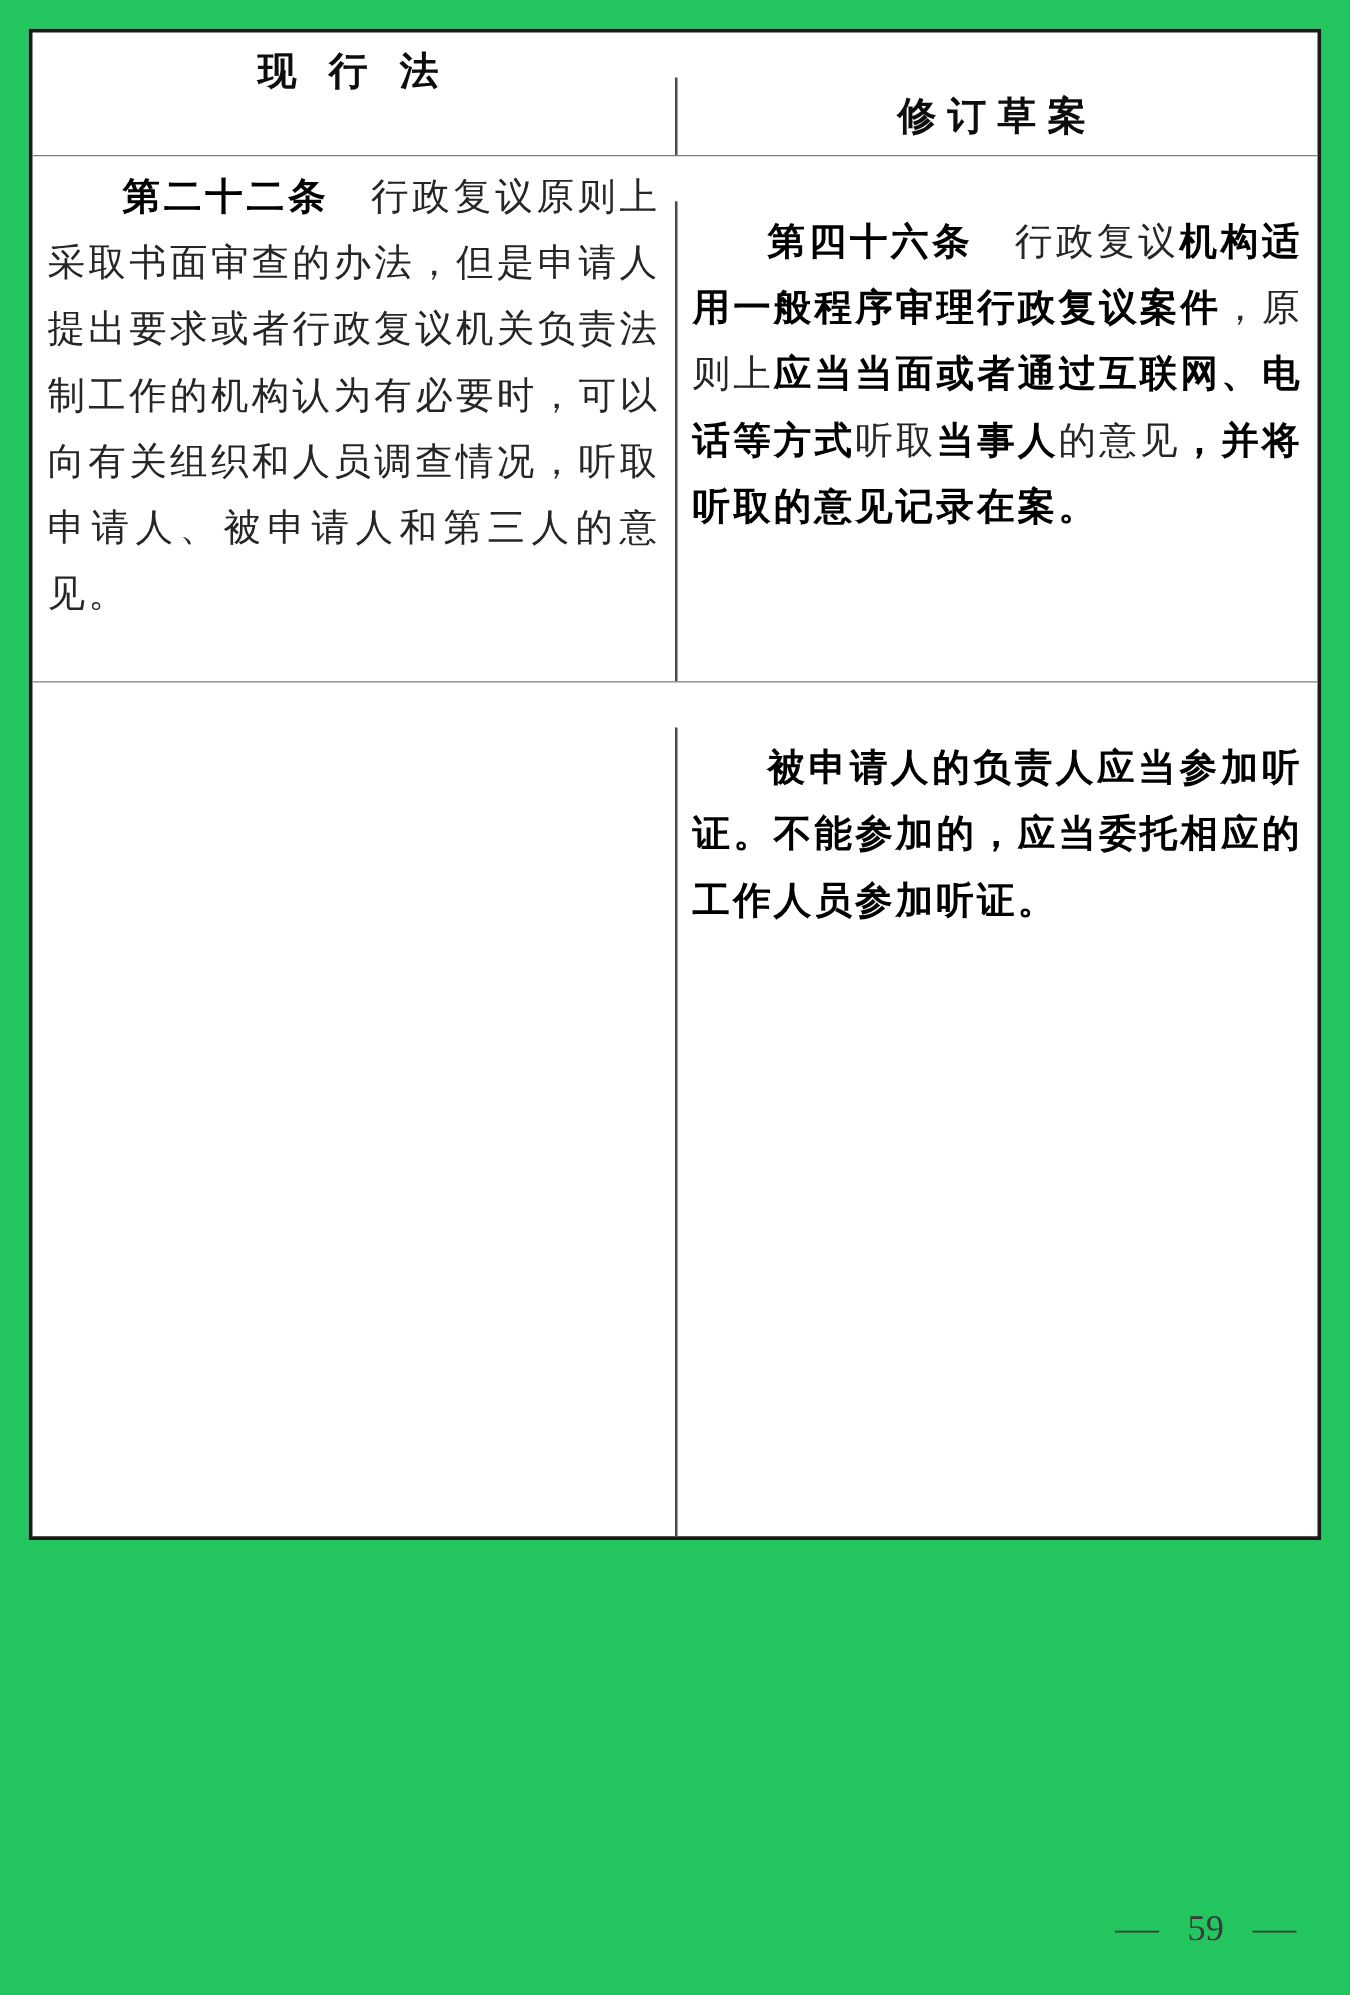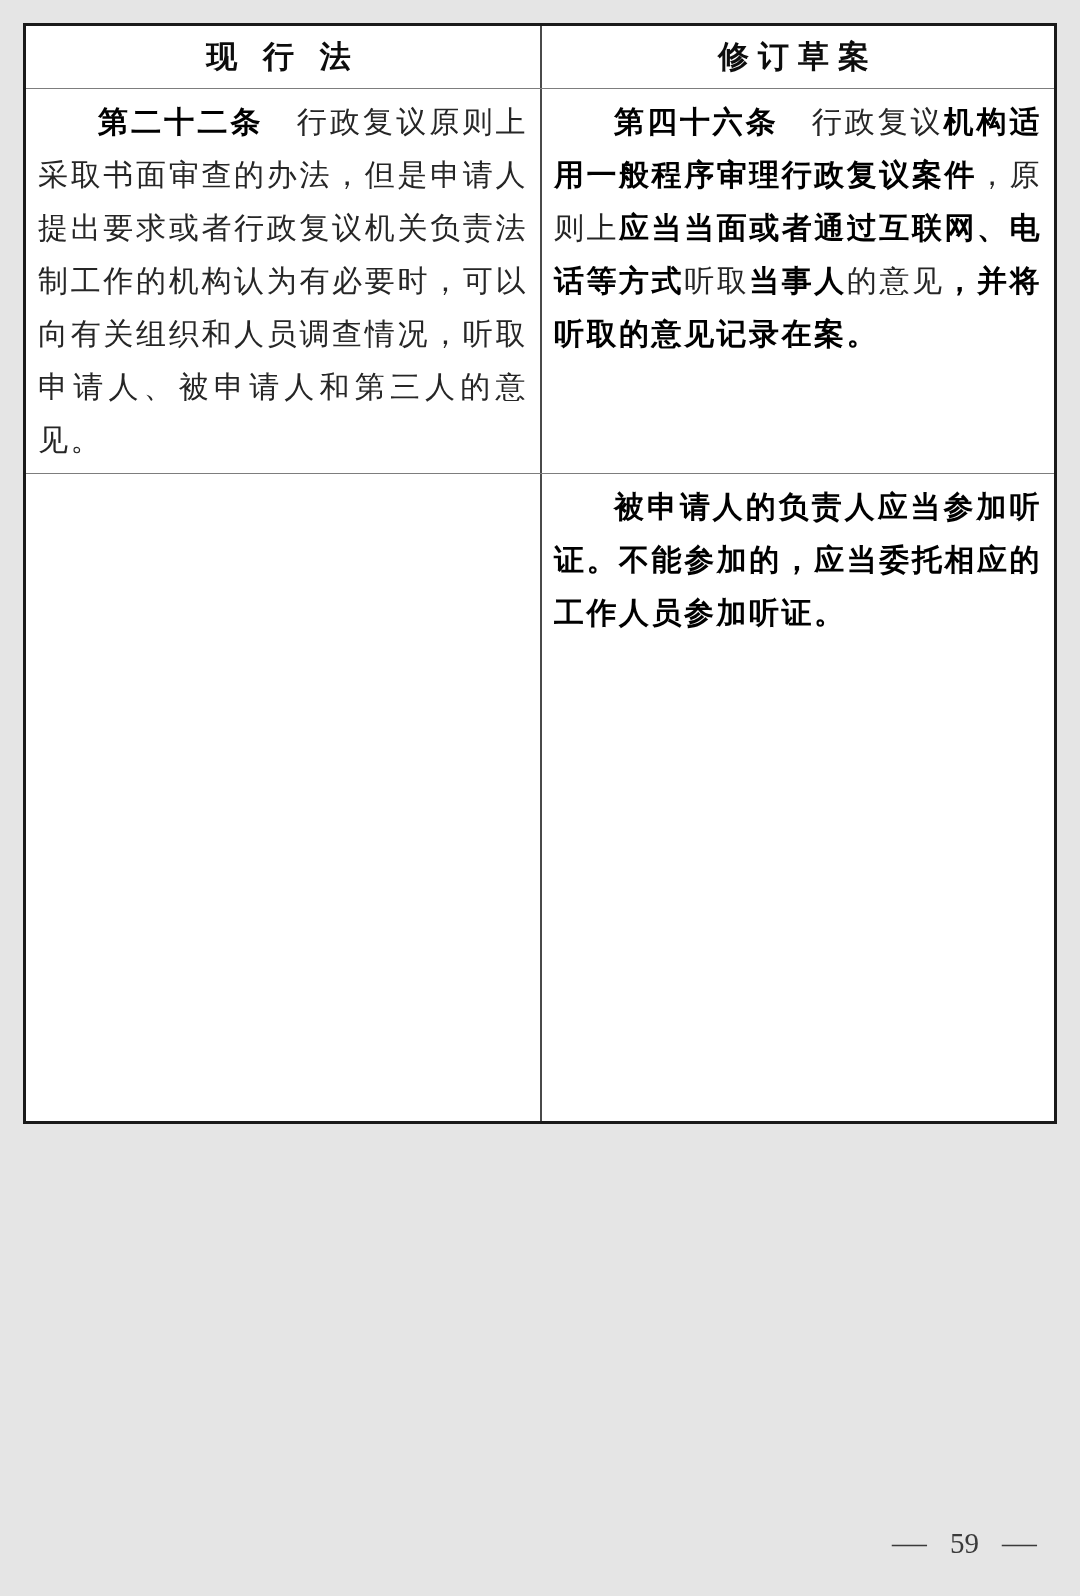--- a/index.html
+++ b/index.html
@@ -1,30 +1,30 @@
 <!DOCTYPE html>
 <html><head>
 <meta charset="utf-8">
 <style>
   html, body { margin:0; padding:0; background:#ffffff; }
   .page {
     position:relative; width:1080px; height:1596px;
-    background:#e5e5e5; overflow:hidden;
+    background:#22c55e; overflow:hidden;
     font-family:"Liberation Serif", serif;
   }
   .law-table {
     position:absolute; left:23px; top:23px; width:1034px;
     box-sizing:border-box; border:3px solid #1a1a1a; background:#ffffff;
   }
   .trow { display:flex; }
   .trow + .trow { border-top:1px solid #7d7d7d;justify-content:flex-end; }
   .cell {
     box-sizing:border-box; flex:0 0 50%; max-width:50%; overflow:hidden;
   }
-  .cell + .cell { border-left:2px solid #4a4a4a; }
+  .cell + .cell { border-left:2px solid #4a4a4a;margin-top:36px; }
   .th {
     height:62px; display:flex; align-items:center; justify-content:center;
     font-weight:700; font-size:31px; letter-spacing:9px; color:#0d0d0d;
     font-family:"Liberation Serif", serif;
   }
   .td {
     padding:6px 12px 0 12px;
     font-size:30px; line-height:53px; letter-spacing:2.5px;
     color:#1b1b1b; text-align:justify;
   }

